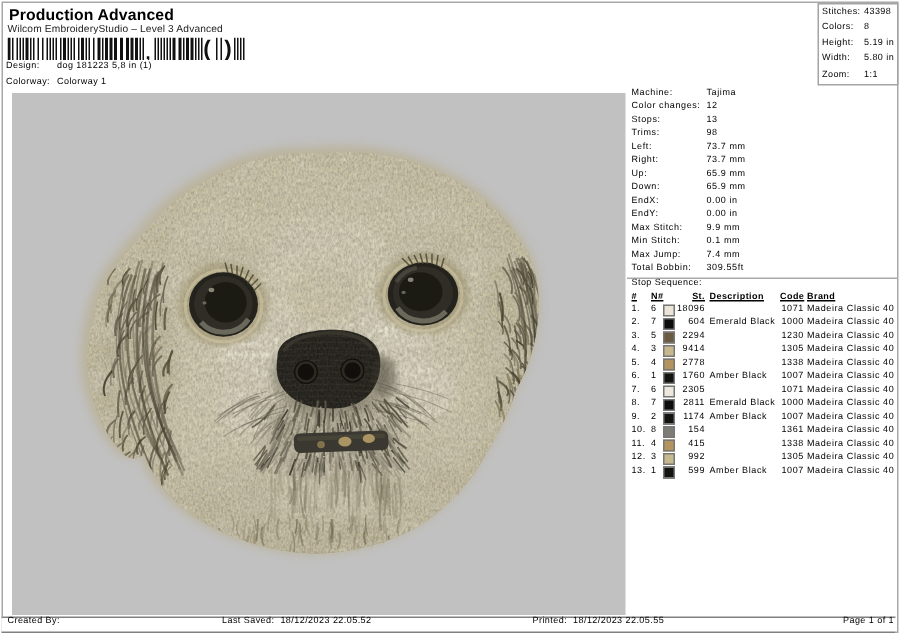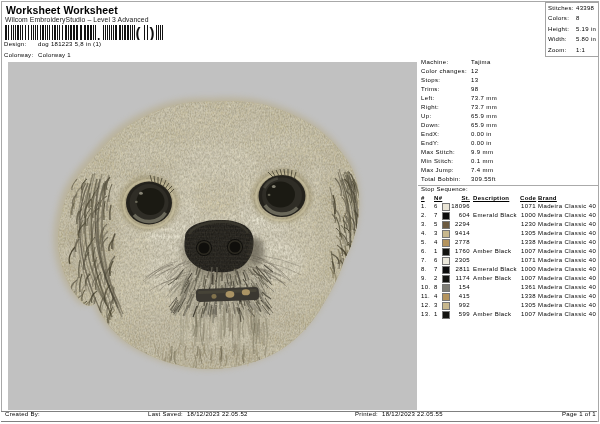--- a/index.html
+++ b/index.html
@@ -10,21 +10,21 @@
 .row{position:absolute;left:0;width:600px;height:9px;font-size:6px;letter-spacing:0.4px;line-height:9px;white-space:nowrap;}
 .lbl{position:absolute;left:421px;white-space:nowrap;}
 .val{position:absolute;left:471px;white-space:nowrap;}
 .sw{position:absolute;width:6px;height:6px;border:1px solid #777;top:1px;}
 </style>
 </head>
 <body>
 
 <div class="abs" style="left:1px;top:1px;width:596px;height:418.5px;border:1px solid #a8a8a8;"></div>
 
-<div class="abs" style="left:6px;top:3.5px;font-size:10.5px;font-weight:bold;letter-spacing:0.1px;">Worksheet Worksheet</div>
+<div class="abs" style="left:6px;top:3.5px;font-size:10.5px;font-weight:bold;letter-spacing:0.1px;">Production Advanced</div>
 <div class="abs" style="left:5px;top:15.5px;font-size:6.8px;letter-spacing:0.1px;color:#222;">Wilcom EmbroideryStudio – Level 3 Advanced</div>
 
 <svg class="abs" style="left:5px;top:25px;" width="160" height="15" viewBox="0 0 160 15" fill="#111">
     <rect x="0" y="0" width="2" height="15"></rect>
     <rect x="3" y="0" width="1" height="15"></rect>
     <rect x="6" y="0" width="1" height="15"></rect>
     <rect x="8" y="0" width="1" height="15"></rect>
     <rect x="10" y="0" width="1" height="15"></rect>
     <rect x="12" y="0" width="2" height="15"></rect>
     <rect x="15" y="0" width="1" height="15"></rect>

